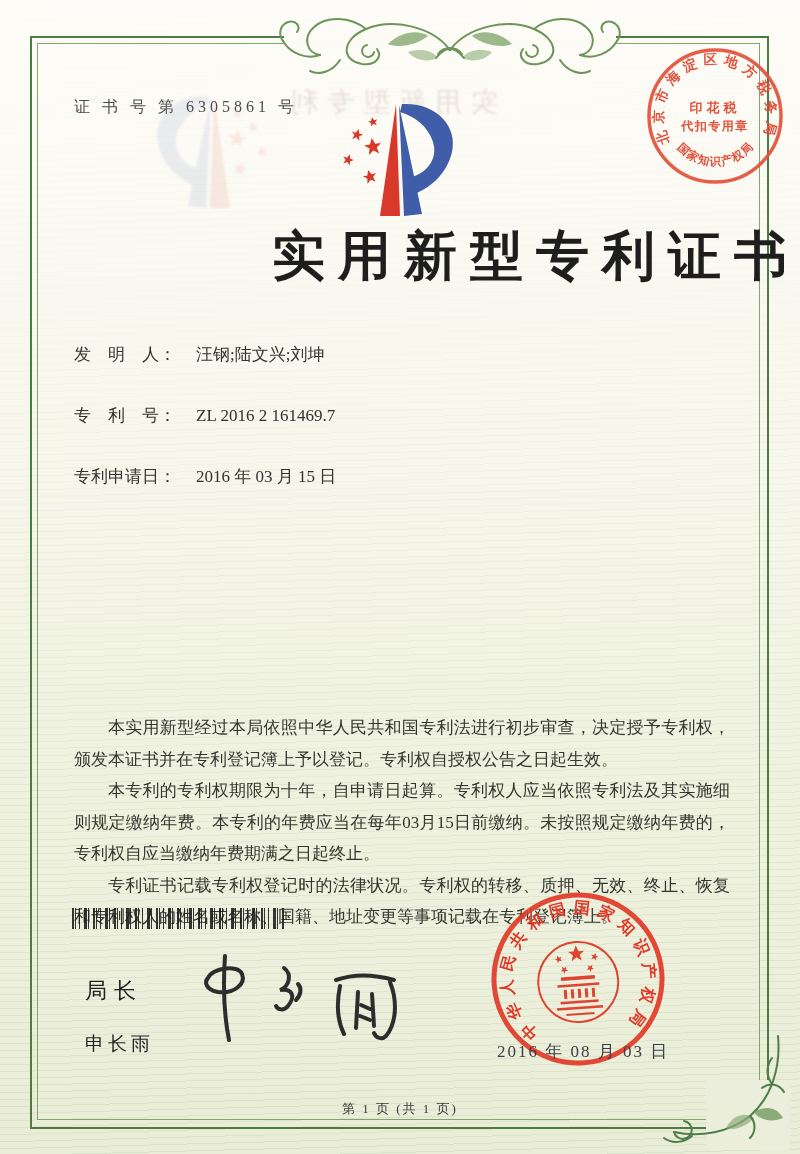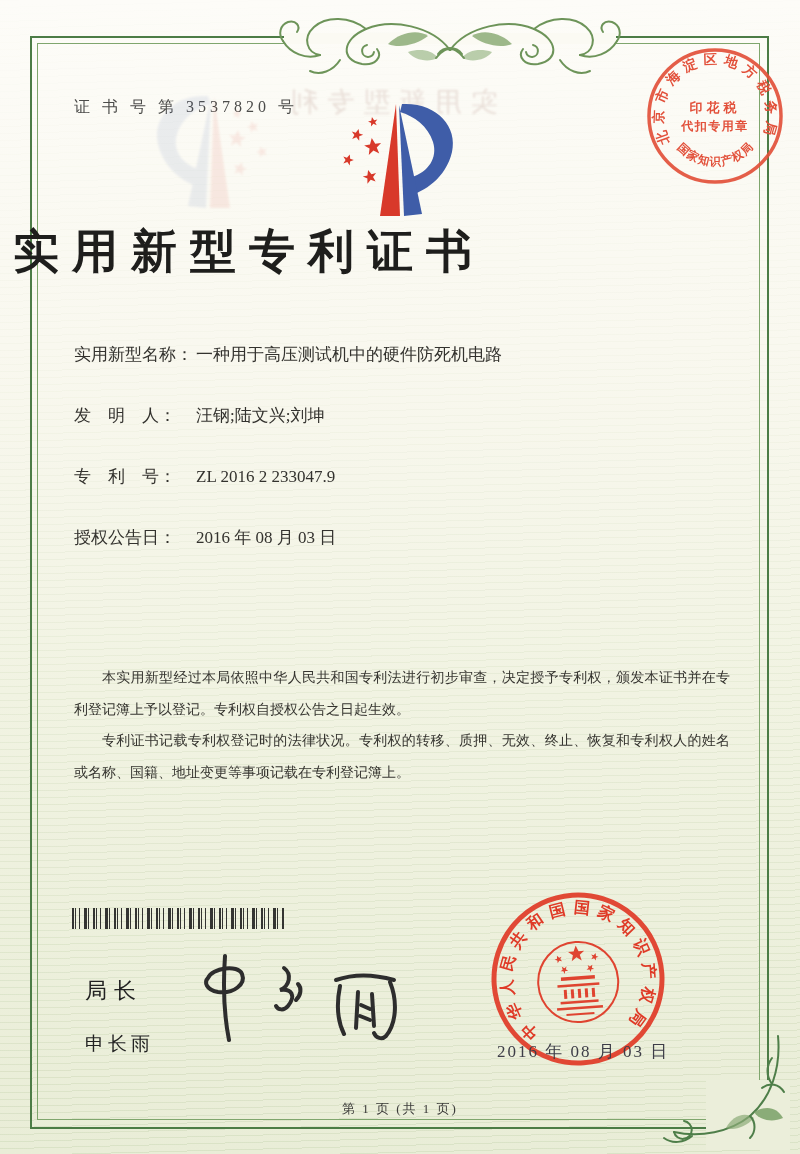--- a/index.html
+++ b/index.html
@@ -19,30 +19,30 @@
   .border-inner{position:absolute;left:37px;top:43px;width:721px;height:1075px;border:1px solid #7fa66d;}
 
   .cert-no{position:absolute;left:74px;top:97px;font-size:16px;letter-spacing:4px;color:#4c4c4a;}
   .ghost-title{
     position:absolute;left:282px;top:84px;font-size:27px;letter-spacing:9px;
     color:rgba(196,166,156,0.32);transform:scaleX(-1);filter:blur(1.1px);
   }
   .ghost-logo{position:absolute;left:146px;top:92px;opacity:0.09;filter:blur(1px);transform:scaleX(-1);}
 
   .main-title{
-    position:absolute;left:0;right:0;top:221px;text-align:left;
-    font-size:46px;font-weight:600;letter-spacing:13px;color:#1e1e1c;text-indent:13px;
+    position:absolute;left:0;right:0;top:221px;text-align:right;
+    font-size:53px;font-weight:600;letter-spacing:13px;color:#1e1e1c;text-indent:13px;
   }
 
   .fields{position:absolute;left:74px;top:343px;width:660px;font-size:17px;}
   .field-row{height:24px;margin-bottom:37px;white-space:pre;}
   .f-label{display:inline-block;min-width:122px;white-space:pre;}
   .f-value{white-space:pre;}
 
-  .paragraphs{position:absolute;left:74px;top:662px;width:656px;font-size:14px;line-height:31.5px;text-align:justify;color:#35342f;}
+  .paragraphs{position:absolute;left:74px;top:712px;width:656px;font-size:17px;line-height:31.5px;text-align:justify;color:#35342f;}
   .paragraphs p{margin:0;text-indent:2em;}
 
   .barcode{
     position:absolute;left:72px;top:908px;width:212px;height:21px;opacity:.88;
     background:repeating-linear-gradient(90deg,
       #1b1b1b 0 2px, transparent 2px 3px,
       #1b1b1b 3px 4px, transparent 4px 7px,
       #1b1b1b 7px 8px, transparent 8px 12px,
       #1b1b1b 12px 15px, transparent 15px 16px,
       #1b1b1b 16px 17px, transparent 17px 21px);
@@ -88,21 +88,21 @@
       <path d="M166,50 C172,42 178,40 180,42"></path>
     </g>
   </defs>
   <use href="#orn-half"></use>
   <use href="#orn-half" transform="translate(360,0) scale(-1,1)"></use>
   <path d="M168,46 C174,38 186,38 192,46" fill="none" stroke="#6d9459" stroke-width="2" stroke-linecap="round"></path>
 </svg>
 
 <div class="ghost-title">实用新型专利</div>
 
-<div class="cert-no">证 书 号 第 3537820 号</div>
+<div class="cert-no">证 书 号 第 6305861 号</div>
 
 <svg class="tax-stamp" width="142" height="142" viewBox="0 0 142 142">
   <circle cx="71" cy="71" r="66" fill="none" stroke="#e2503a" stroke-width="3.5" opacity="0.92"></circle>
   <path id="taxArcTop" d="M26,97 A52,52 0 1 1 116,97" fill="none"></path>
   <path id="taxArcBottom" d="M33,103 A50,50 0 0 0 109,103" fill="none"></path>
   <text font-size="13.5" letter-spacing="6" fill="#e2503a" font-weight="600">
     <textPath href="#taxArcTop">北京市海淀区地方税务局</textPath>
   </text>
   <text font-size="11.5" letter-spacing="1" fill="#e2503a" font-weight="600">
     <textPath href="#taxArcBottom">国家知识产权局</textPath>
@@ -124,28 +124,28 @@
   </g>
 </svg>
 
 <svg class="ghost-logo" width="128" height="122" viewBox="0 0 128 122">
   <use href="#cnipa-logo-g"></use>
 </svg>
 
 <div class="main-title">实用新型专利证书</div>
 
 <div class="fields">
-  <div class="field-row"><span class="f-label">实用新型名称：</span><span class="f-value">一种用于高压测试机中的硬件防死机电路</span></div>
   <div class="field-row"><span class="f-label">发　明　人：</span><span class="f-value">汪钢;陆文兴;刘坤</span></div>
-  <div class="field-row"><span class="f-label">专　利　号：</span><span class="f-value">ZL 2016 2 233047.9</span></div>
-  <div class="field-row"><span class="f-label">授权公告日：</span><span class="f-value">2016 年 08 月 03 日</span></div>
+  <div class="field-row"><span class="f-label">专　利　号：</span><span class="f-value">ZL 2016 2 161469.7</span></div>
+  <div class="field-row"><span class="f-label">专利申请日：</span><span class="f-value">2016 年 03 月 15 日</span></div>
 </div>
 
 <div class="paragraphs">
   <p>本实用新型经过本局依照中华人民共和国专利法进行初步审查，决定授予专利权，颁发本证书并在专利登记簿上予以登记。专利权自授权公告之日起生效。</p>
+  <p>本专利的专利权期限为十年，自申请日起算。专利权人应当依照专利法及其实施细则规定缴纳年费。本专利的年费应当在每年03月15日前缴纳。未按照规定缴纳年费的，专利权自应当缴纳年费期满之日起终止。</p>
   <p>专利证书记载专利权登记时的法律状况。专利权的转移、质押、无效、终止、恢复和专利权人的姓名或名称、国籍、地址变更等事项记载在专利登记簿上。</p>
 </div>
 
 <div class="barcode"></div>
 
 <div class="officer-title">局长</div>
 <div class="officer-name">申长雨</div>
 
 <svg class="signature" width="210" height="95" viewBox="0 0 210 95">
   <g fill="none" stroke="#2d2d2d" stroke-width="4" stroke-linecap="round">

